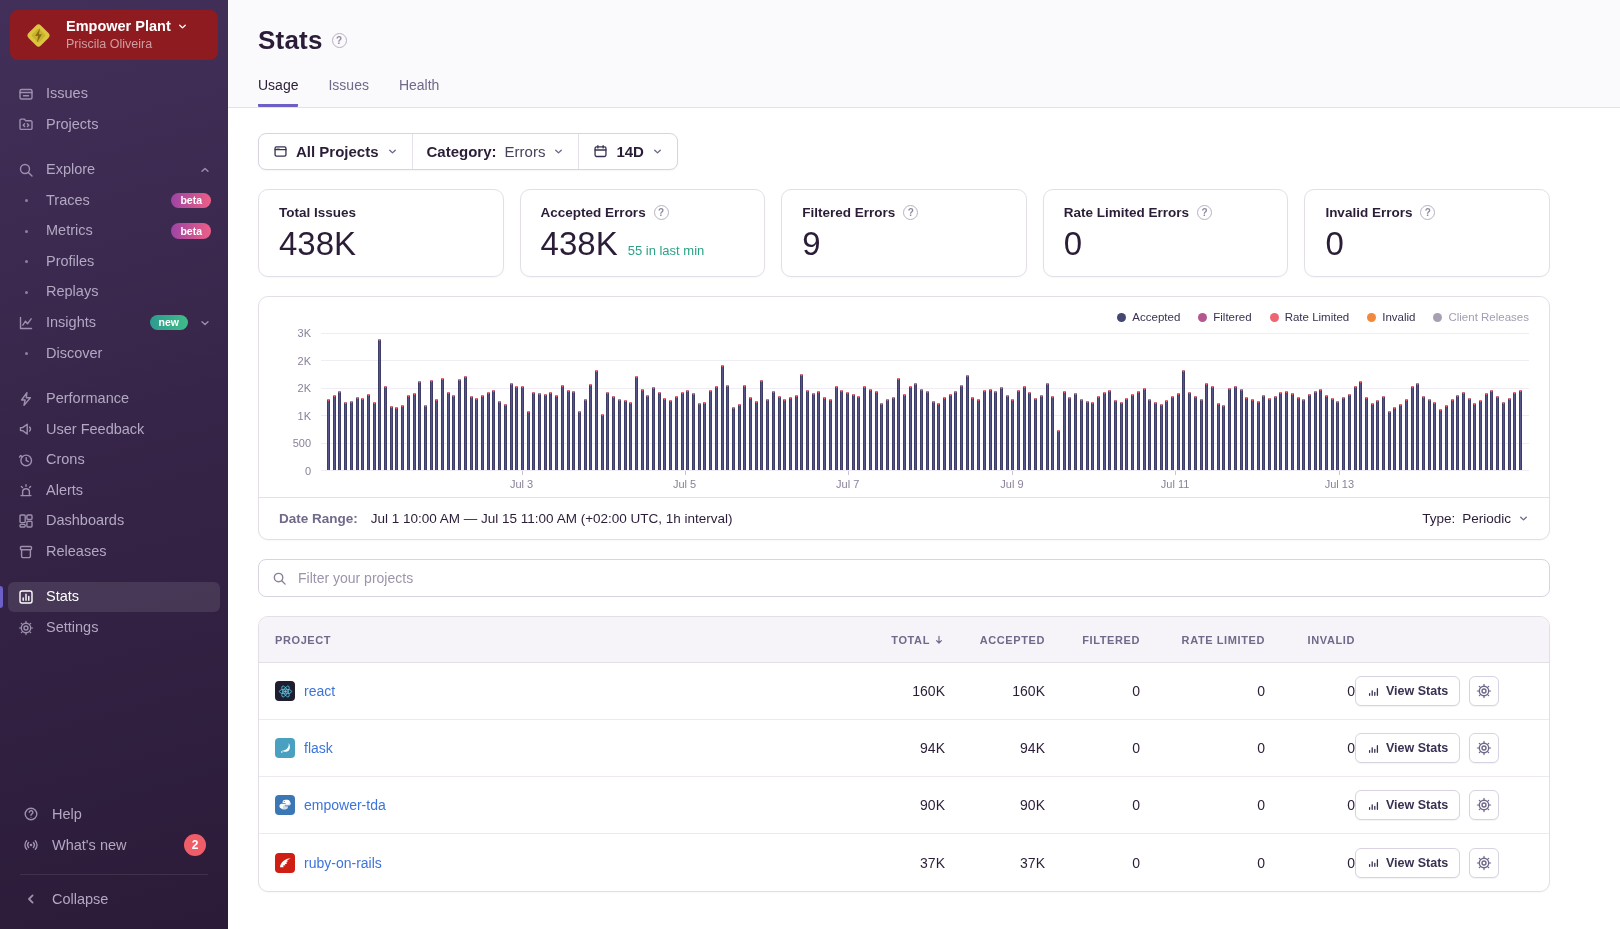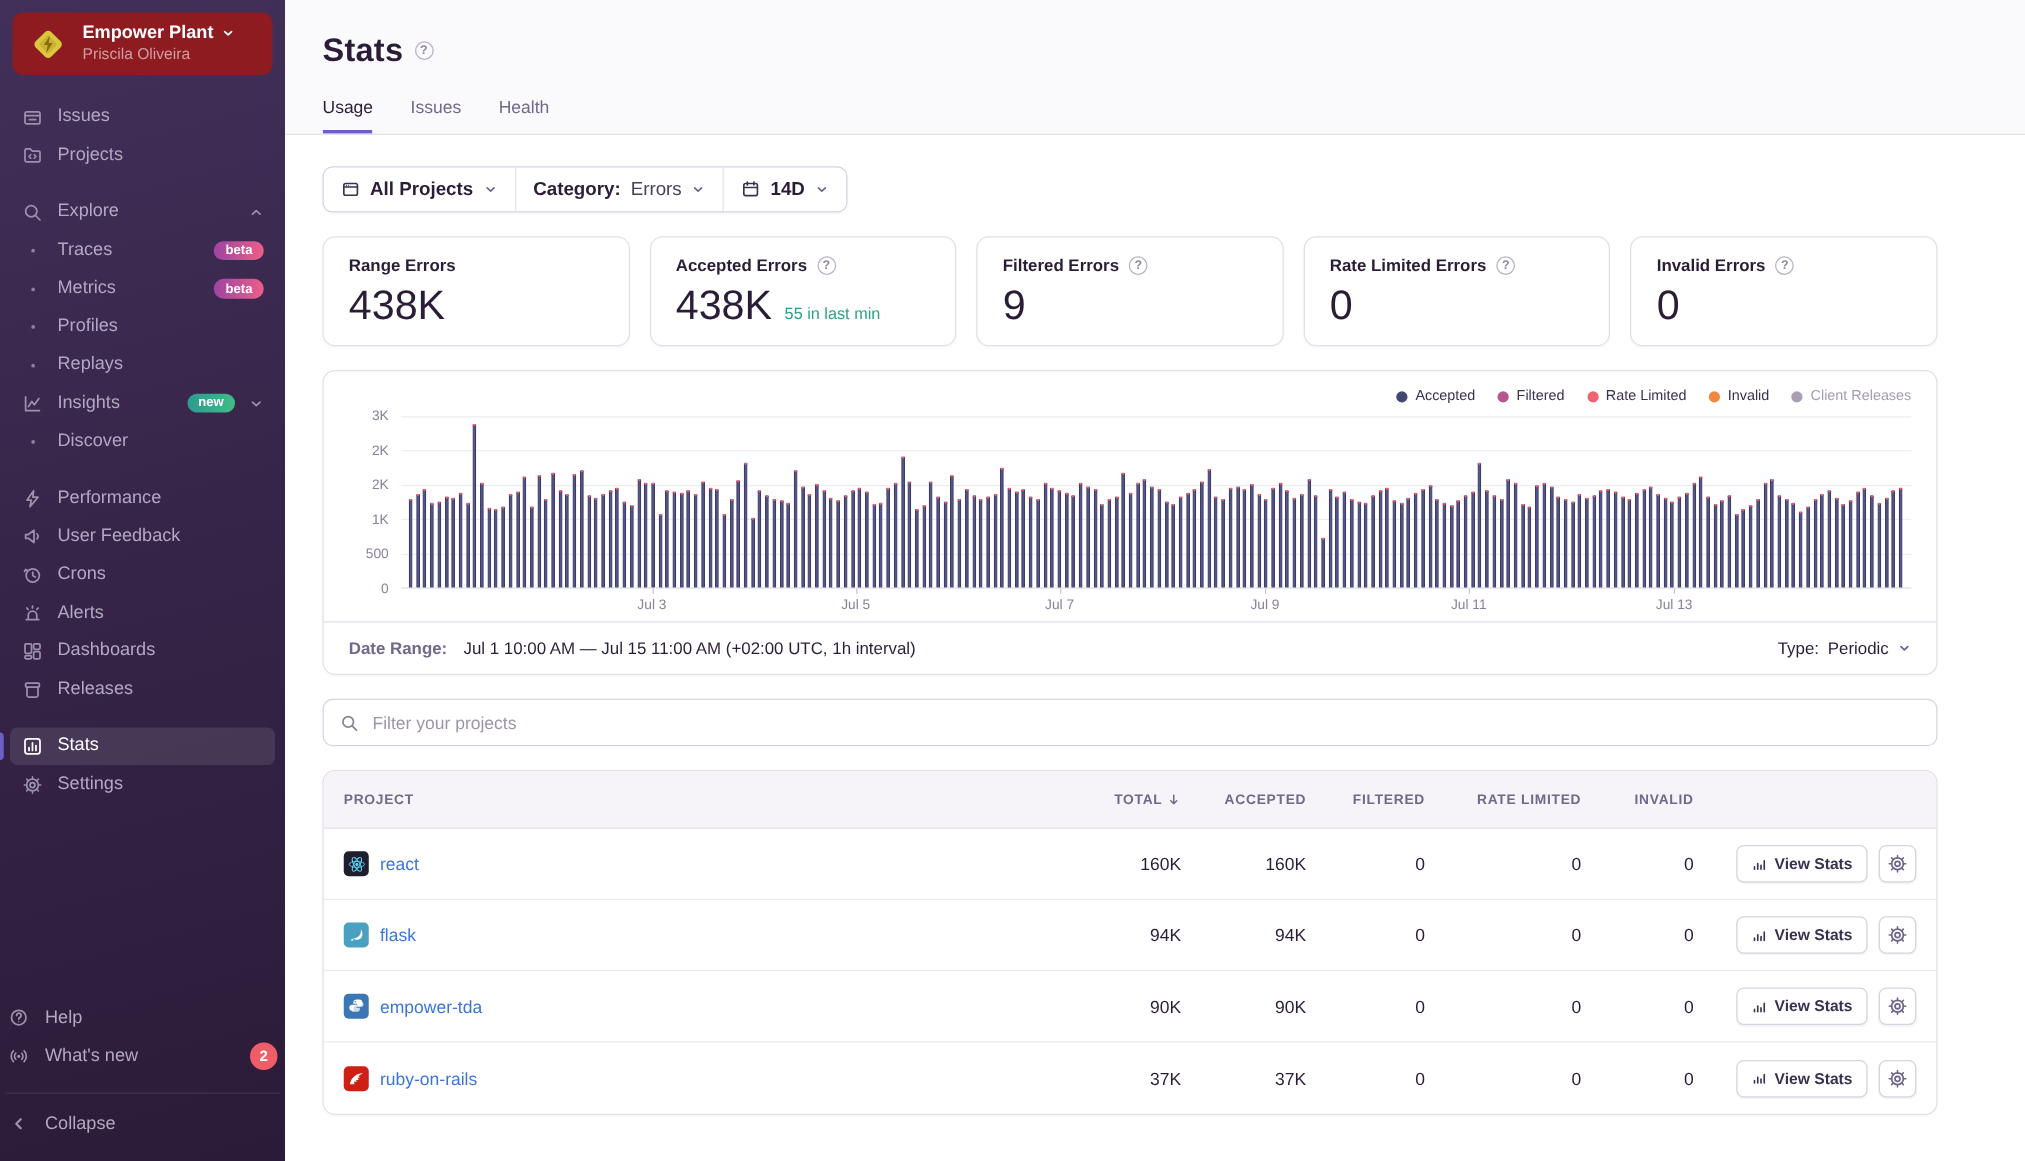--- a/index.html
+++ b/index.html
@@ -25,21 +25,21 @@
   .side-item.active{background:rgba(255,255,255,.10);color:#fff}
   .side-item.active .ic{color:#fff}
   .side-item.active::before{content:"";position:absolute;left:-8px;top:4px;bottom:4px;width:3px;
     border-radius:0 3px 3px 0;background:#6c5fc7}
   .dot{width:3px;height:3px;border-radius:50%;background:#8d81a0;display:block}
   .pill{margin-left:auto;font-size:10.5px;font-weight:700;color:#fff;padding:2.5px 9px;border-radius:20px;line-height:1}
   .pill.beta{background:linear-gradient(95deg,#9c44a5 0%,#ee5f86 100%)}
   .pill.new{background:linear-gradient(95deg,#2e9a8f 0%,#3fbd87 100%)}
   .chev{color:#9c90ad;display:flex;align-items:center}
   .chev.push{margin-left:auto}
-  .side-footer{padding:6px 4px 16px}
+  .side-footer{padding:6px 20px 16px}
   .footer-item{display:flex;align-items:center;gap:12px;padding:6px 2px;font-size:14.5px;color:#b3a8c2;cursor:pointer}
   .footer-item .ic{width:18px;display:flex;justify-content:center;color:#9c90ad}
   .count-badge{margin-left:auto;background:#ef5e68;color:#fff;width:22px;height:22px;border-radius:50%;
     font-size:12px;font-weight:700;display:flex;align-items:center;justify-content:center}
   .footer-divider{height:1px;background:rgba(255,255,255,.09);margin:12px 0 10px}
 
   
   main{flex:1;min-width:0;display:flex;flex-direction:column;background:#fff}
   .page-header{background:#faf9fb;padding:25px 70px 0 30px;border-bottom:1px solid #e6e0ea}
   .title-row{display:flex;align-items:center;gap:9px}
@@ -99,21 +99,21 @@
   .tgrid{display:grid;grid-template-columns:1fr 95px 100px 95px 125px 90px 178px;align-items:center;padding:0 16px}
   .t-head{background:#f6f4f8;border-bottom:1px solid #e4dee9;height:46px;font-size:11px;font-weight:700;
     letter-spacing:.6px;color:#71688a;text-transform:uppercase}
   .t-head .num-h{text-align:right;display:flex;justify-content:flex-end;align-items:center;gap:3px}
   .t-row{height:57px;border-bottom:1px solid #eee9f1;font-size:14px}
   .t-row:last-child{border-bottom:0}
   .num{text-align:right;color:#2b1d38}
   .proj{display:flex;align-items:center;gap:9px}
   .proj-icon{width:20px;height:20px;border-radius:4px;display:flex;align-items:center;justify-content:center;flex:none}
   .proj a{color:#3c74db;text-decoration:none}
-  .actions{display:flex;justify-content:flex-end;gap:9px}
+  .actions{display:flex;gap:9px}
   .btn{display:flex;align-items:center;gap:6px;border:1px solid #d9d2e0;border-radius:6px;background:#fff;
     height:30px;padding:0 11px;font-size:12.5px;font-weight:700;color:#3a3152;cursor:pointer;
     box-shadow:0 1px 1px rgba(43,29,56,.05);font-family:inherit}
   .btn.icon-only{width:30px;padding:0;justify-content:center;color:#6f6689}
 </style>
 </head>
 <body>
 
 <div class="app">
 
@@ -381,21 +381,21 @@
               <svg width="11" height="11" viewBox="0 0 16 16" fill="none" stroke="currentColor" stroke-width="2" stroke-linecap="round" stroke-linejoin="round">
                 <path d="M4 6.2L8 10l4-3.8"></path>
               </svg>
             </span>
         </div>
       </div>
 
       <div class="cards" id="cards">
           <div class="card">
             <div class="card-title">
-              <span>Range Errors</span>
+              <span>Total Issues</span>
             </div>
             <div class="card-value">
               <span>438K</span>
             </div>
           </div>
           <div class="card">
             <div class="card-title">
               <span>Accepted Errors</span>
               <span class="help-q">?</span>
             </div>

